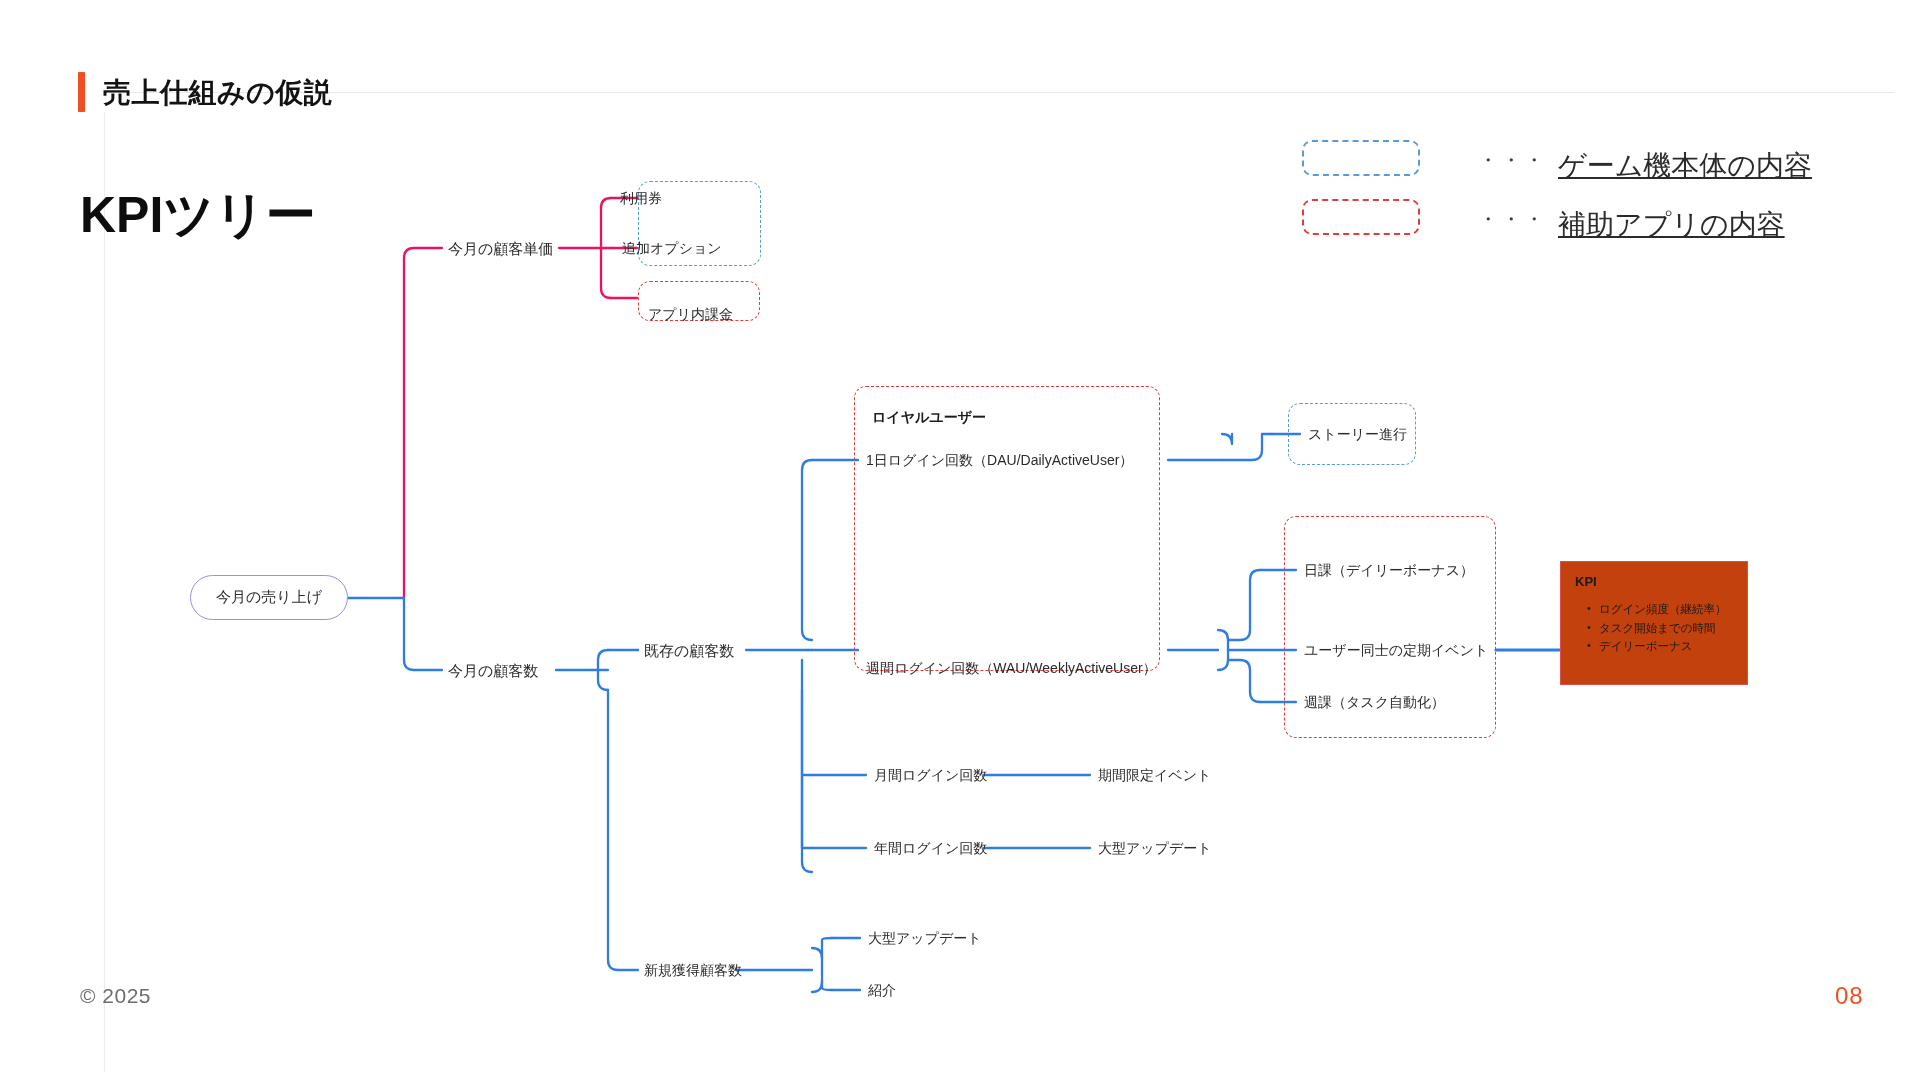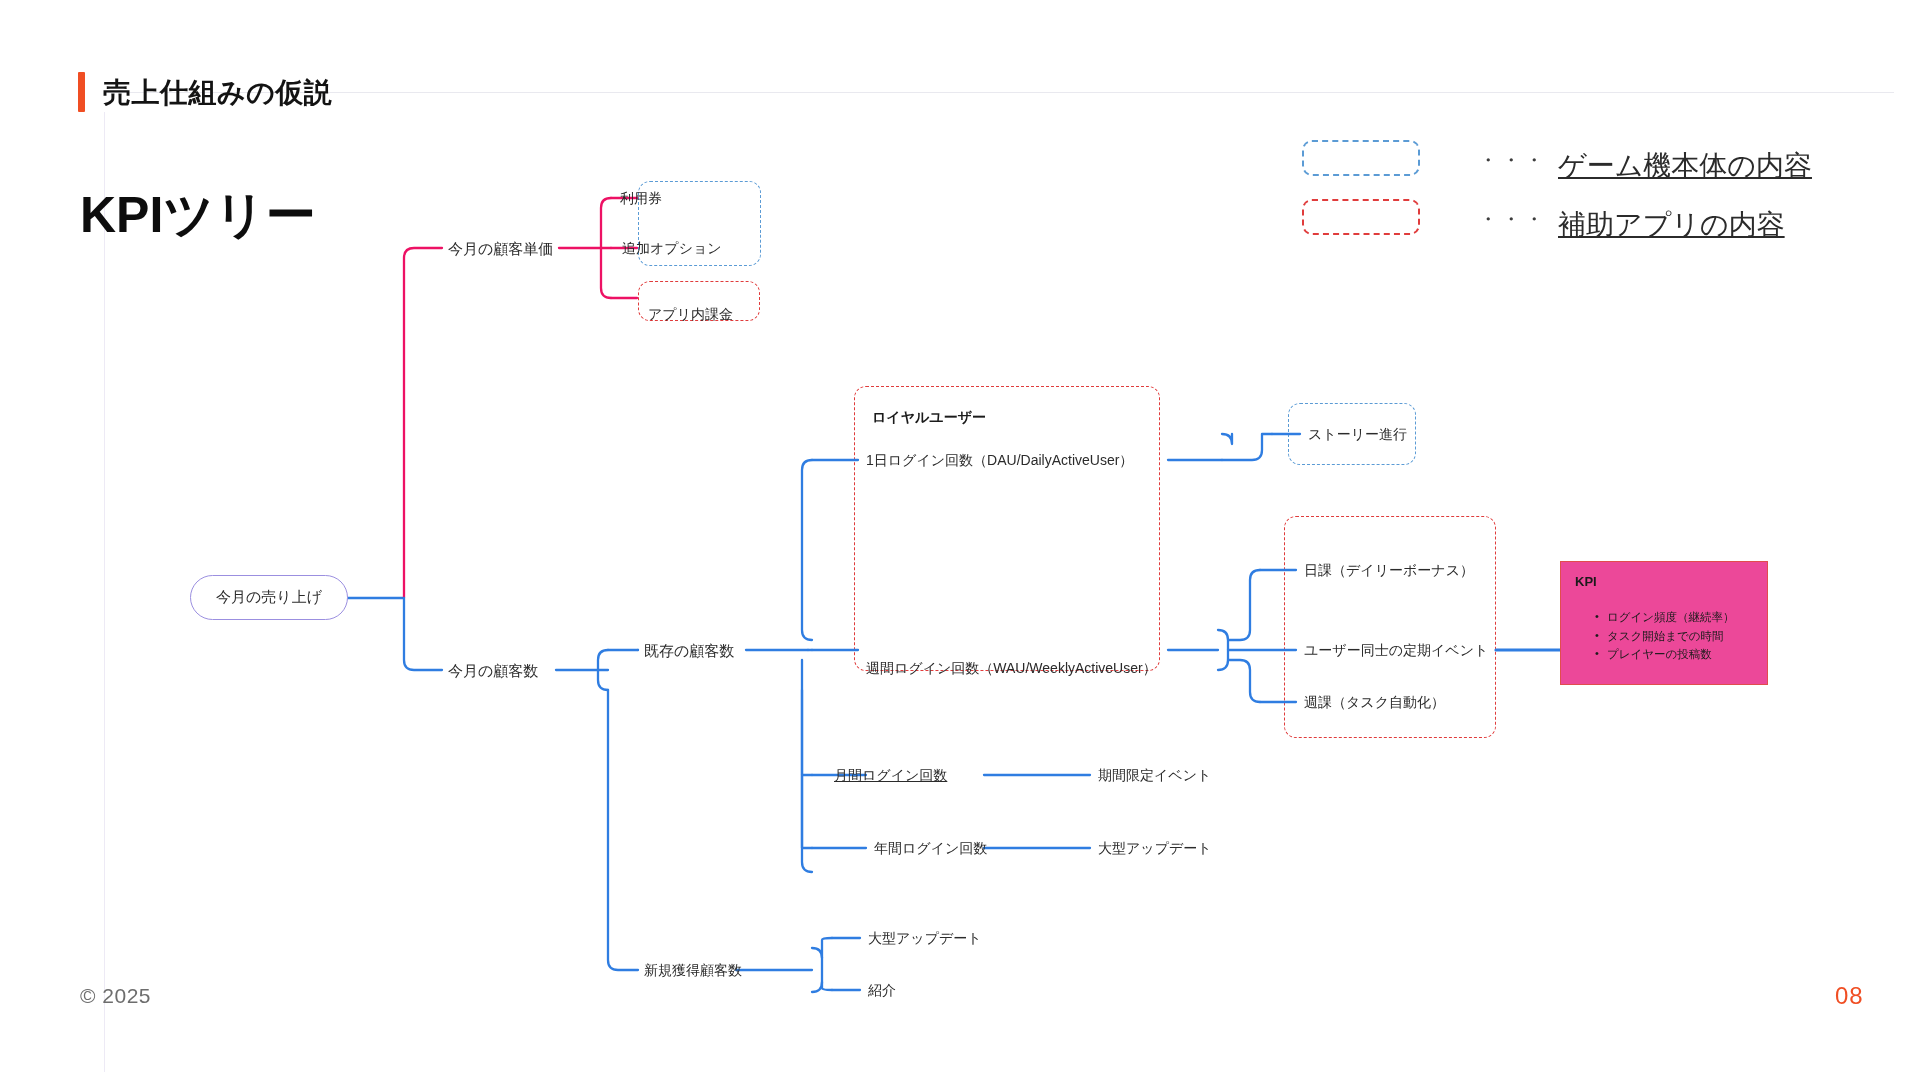--- a/index.html
+++ b/index.html
@@ -84,29 +84,29 @@
   }
   .dbox.blue{border:1.6px dashed #5b9bd5;}
   .dbox.red{border:1.6px dashed #e03c3c;}
 
   .group-title{
     position:absolute;font-size:14px;font-weight:bold;color:#1b1b1b;
     white-space:nowrap;
   }
 
   .kpi-box{
-    position:absolute;left:1560px;top:561px;width:208px;height:124px;
-    background:#ec4899;border:1.8px solid #e14d4d;box-sizing:border-box;
+    position:absolute;left:1560px;top:561px;width:188px;height:124px;
+    background:#c2410c;border:1.8px solid #e14d4d;box-sizing:border-box;
   }
   .kpi-title{
     position:absolute;left:14px;top:12px;font-size:13px;font-weight:bold;color:#1b1b1b;
     white-space:nowrap;
   }
   .kpi-list{
-    position:absolute;left:22px;top:38px;margin:8px;padding:0 0 0 16px;
+    position:absolute;left:22px;top:38px;margin:0;padding:0 0 0 16px;
     list-style:none;
   }
   .kpi-list li{
     font-size:11.5px;color:#1b1b1b;line-height:1.62;white-space:nowrap;position:relative;
   }
   .kpi-list li::before{
     content:"\2022";position:absolute;left:-12px;top:0;color:#1b1b1b;font-size:11px;
   }
 </style>
 </head>
@@ -216,35 +216,35 @@
 
   <div class="lbl small" style="left:866px;top:453px;">1日ログイン回数（DAU/DailyActiveUser）</div>
   <div class="lbl small" style="left:866px;top:661px;">週間ログイン回数（WAU/WeeklyActiveUser）</div>
 
   <div class="lbl small" style="left:1308px;top:427px;">ストーリー進行</div>
 
   <div class="lbl small" style="left:1304px;top:563px;">日課（デイリーボーナス）</div>
   <div class="lbl small" style="left:1304px;top:643px;">ユーザー同士の定期イベント</div>
   <div class="lbl small" style="left:1304px;top:695px;">週課（タスク自動化）</div>
 
-  <div class="lbl small" style="left:834px;top:768px;text-decoration:underline;">月間ログイン回数</div>
+  <div class="lbl small" style="left:874px;top:768px;">月間ログイン回数</div>
   <div class="lbl small" style="left:1098px;top:768px;">期間限定イベント</div>
 
   <div class="lbl small" style="left:874px;top:841px;">年間ログイン回数</div>
   <div class="lbl small" style="left:1098px;top:841px;">大型アップデート</div>
 
   <div class="lbl small" style="left:644px;top:963px;">新規獲得顧客数</div>
   <div class="lbl small" style="left:868px;top:931px;">大型アップデート</div>
   <div class="lbl small" style="left:868px;top:983px;">紹介</div>
 
   <div class="kpi-box">
     <div class="kpi-title">KPI</div>
     <ul class="kpi-list">
       <li>ログイン頻度（継続率）</li>
       <li>タスク開始までの時間</li>
-      <li>プレイヤーの投稿数</li>
+      <li>デイリーボーナス</li>
     </ul>
   </div>
 
   <div class="copyright">© 2025</div>
   <div class="pagenum">08</div>
 
 </div>
 
 </body></html>

